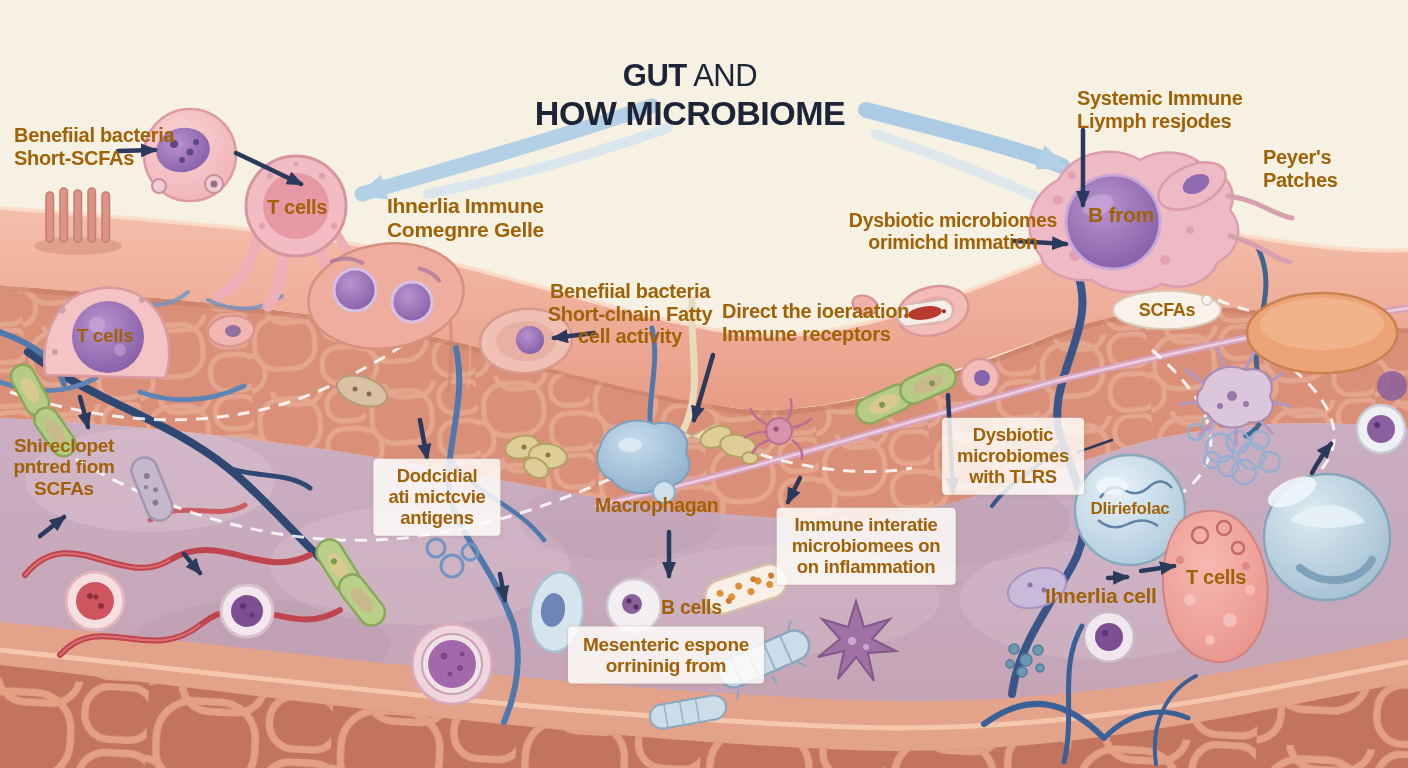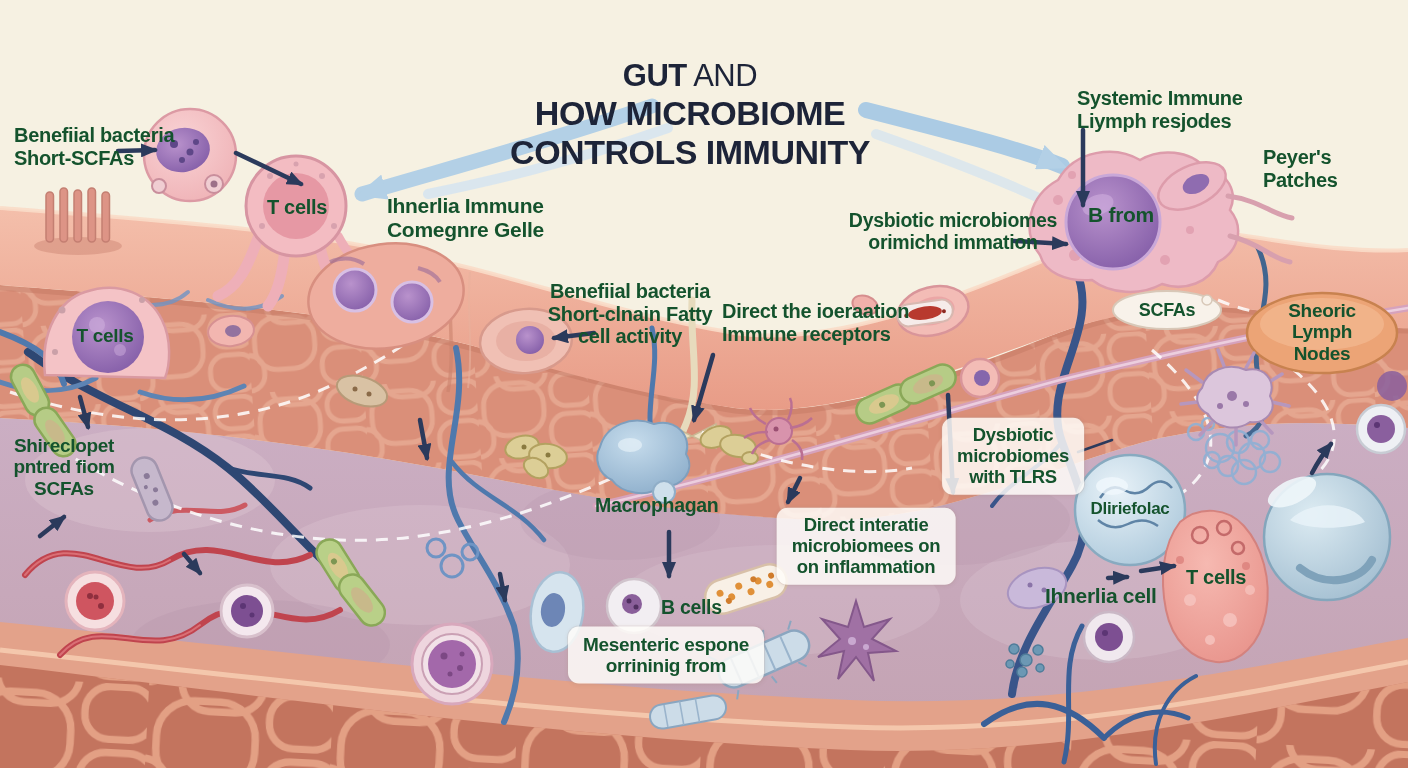--- a/index.html
+++ b/index.html
@@ -4,24 +4,24 @@
 <style>
   html,body{margin:0;padding:0;background:#888;}
   .stage{position:relative;width:1408px;height:768px;overflow:hidden;background:#f6f1e2;
          font-family:"Liberation Sans",sans-serif;}
   .stage svg{position:absolute;inset:0;display:block;}
   .title{position:absolute;left:690px;top:58px;transform:translateX(-50%);
          text-align:center;color:#1d2438;line-height:1.16;letter-spacing:-0.5px;white-space:nowrap;}
   .title .t1{font-size:31px;font-weight:400;}
   .title .t1 .b{font-weight:700;}
   .title .t2{font-size:34px;font-weight:700;}
-  .lbl{position:absolute;color:#14532d;font-weight:600;line-height:1.13;
+  .lbl{position:absolute;color:#a16207;font-weight:600;line-height:1.13;
        white-space:pre-line;letter-spacing:-0.3px;z-index:5;}
   .c{transform:translate(-50%,-50%);text-align:center;}
-  .box{background:rgba(255,253,249,0.84);border-radius:11px;padding:7px 15px;
+  .box{background:rgba(255,253,249,0.84);border-radius:4px;padding:7px 15px;
        box-shadow:0 0 0 1px rgba(190,168,158,0.22), 0 1px 4px rgba(120,80,70,0.10);}
   .b{font-weight:700;}
 </style>
 </head>
 <body>
 
 <div class="stage">
 
 <svg width="1408" height="768" viewBox="0 0 1408 768">
   <defs>
@@ -499,53 +499,53 @@
     <path d="M40,536 L64,517" marker-end="url(#mNavy)"></path>
     <path d="M184,554 L200,573" marker-end="url(#mNavy)"></path>
     <path d="M1312,473 C1320,458 1326,450 1331,444" marker-end="url(#mNavy)"></path>
     <path d="M1078,452 L1112,440" stroke-width="2.5"></path>
   </g>
 </svg>
 
 <div class="title">
   <div class="t1"><span class="b">GUT</span><span> AND</span></div>
   <div class="t2">HOW MICROBIOME</div>
-  <div class="t2">CONTROLS IMMUNITY</div>
 </div>
 
 <div class="lbl" style="left:14px;top:124px;font-size:20px">Benefiial bacteria
 Short-SCFAs</div>
 <div class="lbl c b" style="left:297px;top:207px;font-size:20px">T cells</div>
 <div class="lbl c b" style="left:105px;top:336px;font-size:19px">T cells</div>
 <div class="lbl" style="left:387px;top:194px;font-size:21px">Ihnerlia Immune
 Comegnre Gelle</div>
 <div class="lbl c" style="left:630px;top:314px;font-size:20px">Benefiial bacteria
 Short-clnain Fatty
 cell activity</div>
 <div class="lbl" style="left:722px;top:300px;font-size:20px">Direct the ioeraation
 Immune receptors</div>
 <div class="lbl" style="left:1077px;top:87px;font-size:20px">Systemic Immune
 Liymph resjodes</div>
 <div class="lbl" style="left:1263px;top:146px;font-size:20px">Peyer's Patches</div>
 <div class="lbl c b" style="left:1121px;top:215px;font-size:21px">B from</div>
 <div class="lbl c" style="left:953px;top:231px;font-size:19.5px">Dysbiotic microbiomes
 orimichd immation</div>
 <div class="lbl c" style="left:1167px;top:310px;font-size:18px">SCFAs</div>
-<div class="lbl c" style="left:1322px;top:332px;font-size:19px">Sheoric Lymph
-Nodes</div>
 <div class="lbl c" style="left:64px;top:467px;font-size:19px">Shireclopet
 pntred fiom
 SCFAs</div>
+<div class="lbl c box" style="left:437px;top:497px;font-size:18.5px">Dodcidial
+ati mictcvie
+antigens</div>
 <div class="lbl" style="left:595px;top:494px;font-size:19.5px">Macrophagan</div>
 <div class="lbl b" style="left:661px;top:596px;font-size:19.5px">B cells</div>
 <div class="lbl c box" style="left:666px;top:655px;font-size:19px">Mesenteric espone
 orrininig from</div>
 <div class="lbl c box" style="left:1013px;top:456px;font-size:18.5px">Dysbiotic
 microbiomes
 with TLRS</div>
-<div class="lbl c box" style="left:866px;top:546px;font-size:18.5px">Direct interatie
+<div class="lbl c box" style="left:866px;top:546px;font-size:18.5px">Immune interatie
 microbiomees on
 on inflammation</div>
 <div class="lbl c" style="left:1130px;top:509px;font-size:17px">Dliriefolac</div>
 <div class="lbl c b" style="left:1216px;top:577px;font-size:20px">T cells</div>
 <div class="lbl b" style="left:1045px;top:584px;font-size:21px">Ihnerlia cell</div>
 
 </div>
 
 </body></html>

